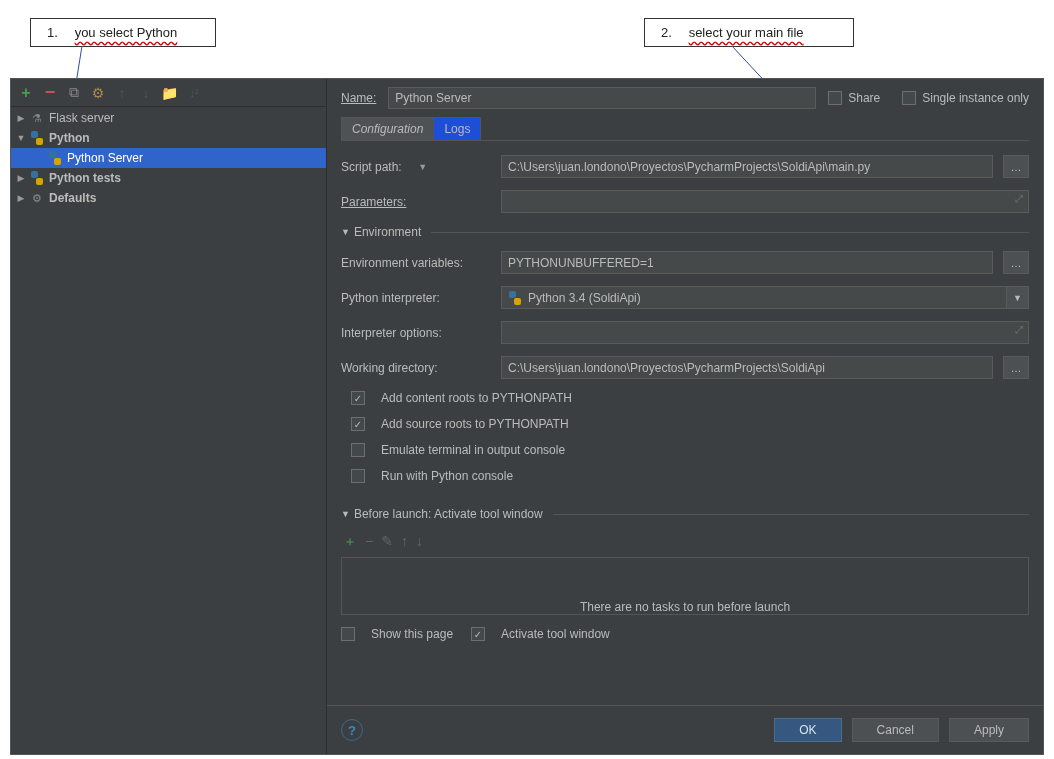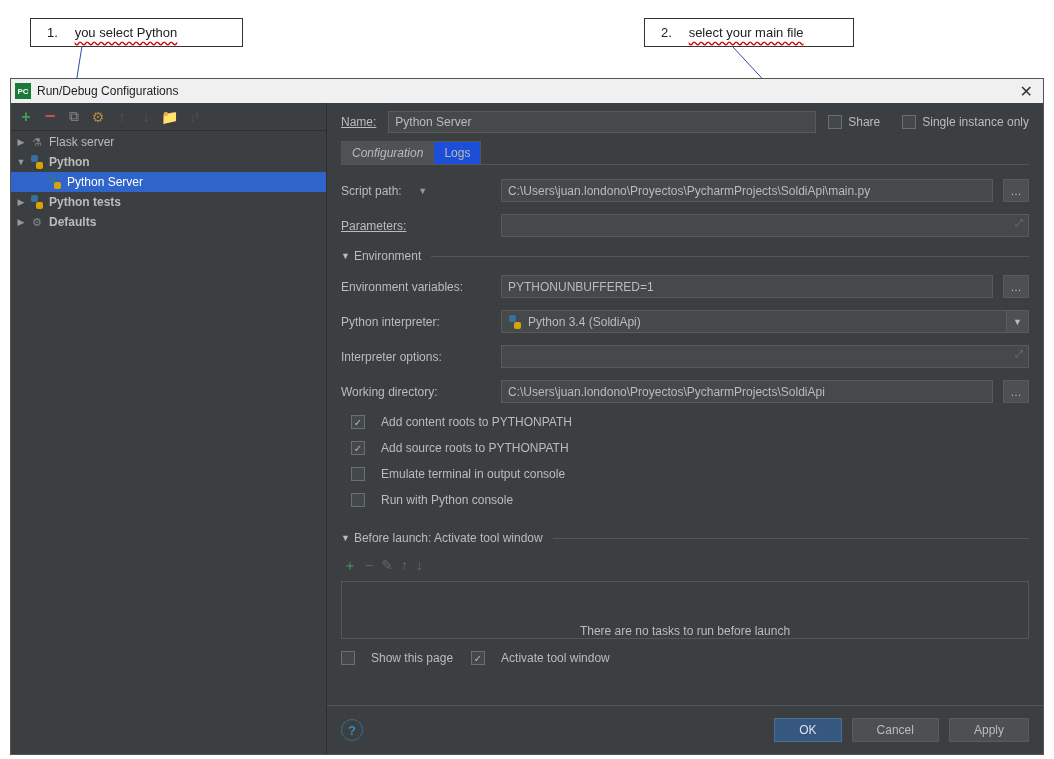--- a/index.html
+++ b/index.html
@@ -85,44 +85,39 @@
   .combo .input-field{flex:1;}
   .combo .caretbtn{width:22px;height:23px;background:#4c5052;border:1px solid #5a5a5a;border-left:none;display:flex;align-items:center;justify-content:center;font-size:9px;color:#bbb;}
 
   .py-icon{display:inline-flex;width:14px;height:14px;position:relative;}
   .py-icon::before{content:"";position:absolute;left:1px;top:0;width:7px;height:7px;background:#3770a0;border-radius:2px;}
   .py-icon::after{content:"";position:absolute;right:1px;bottom:0;width:7px;height:7px;background:#d9a300;border-radius:2px;}
 </style>
 </head>
 <body>
 
-<div class="callout" style="left:30px;top:18px;width:213px;">
+<div class="callout" style="left:30px;top:18px;width:186px;">
   <span class="num">1.</span>
   <span class="txt">you select Python</span>
 </div>
 <div class="callout" style="left:644px;top:18px;width:210px;">
   <span class="num">2.</span>
   <span class="txt">select your main file</span>
 </div>
 
 <svg class="arrow" style="left:60px;top:46px;width:30px;height:120px;">
   <line x1="22" y1="0" x2="4" y2="112" stroke="#2a4ea0" stroke-width="1"></line>
   <polygon points="4,112 0,102 10,104" fill="#2a4ea0"></polygon>
 </svg>
 <svg class="arrow" style="left:720px;top:46px;width:150px;height:150px;">
   <line x1="12" y1="0" x2="142" y2="140" stroke="#2a4ea0" stroke-width="1"></line>
   <polygon points="142,140 130,136 137,129" fill="#2a4ea0"></polygon>
 </svg>
 
 <div class="dialog">
-  <div class="titlebar">
-    <div class="icon">PC</div>
-    <div>Run/Debug Configurations</div>
-    <div class="close">✕</div>
-  </div>
 
   <div class="dialog-body">
 
     <div class="left-panel">
       <div class="toolbar">
         <div class="tbtn add">+</div>
         <div class="tbtn rem">−</div>
         <div class="tbtn">⧉</div>
         <div class="tbtn" style="color:#b0894a;">⚙</div>
         <div class="tbtn" style="color:#555;">↑</div>

